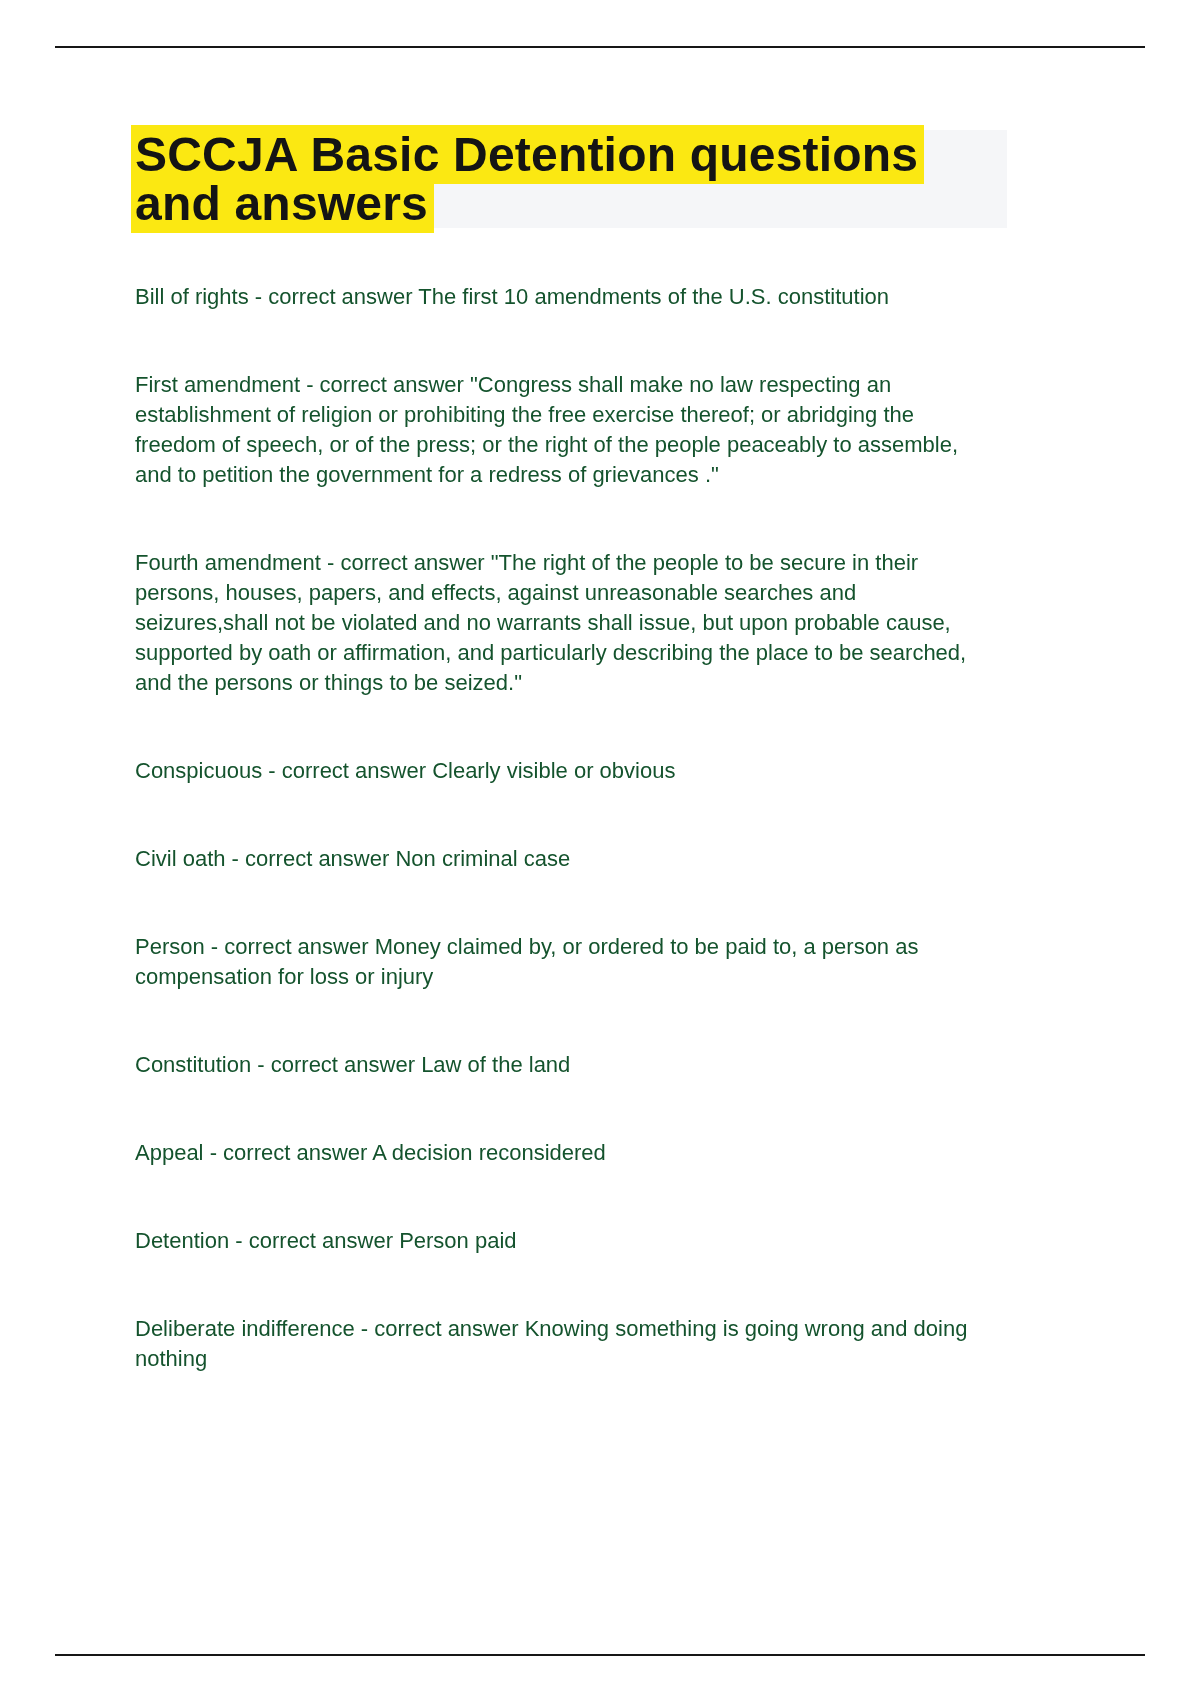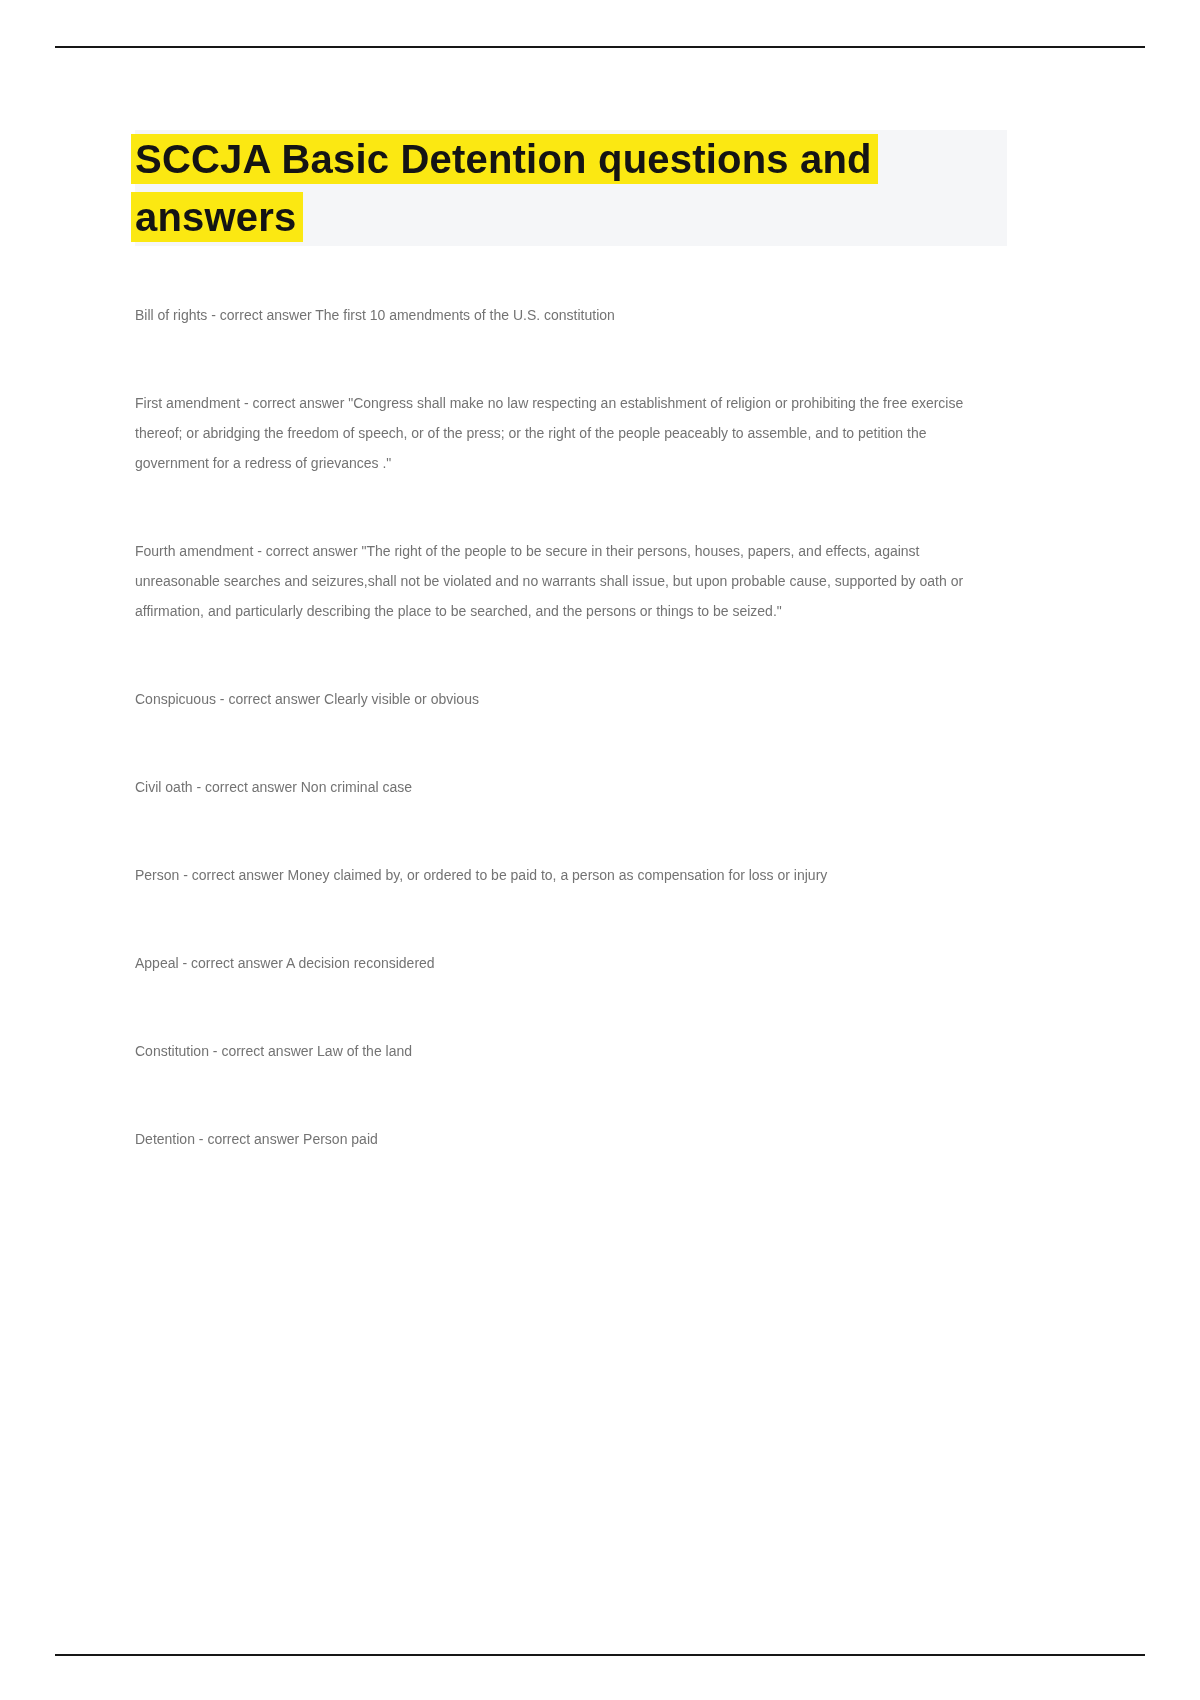--- a/index.html
+++ b/index.html
@@ -32,39 +32,39 @@
     padding-top: 130px;
   }
 
   .title-wrap {
     width: 872px;
     background: #f5f6f8;
     margin-bottom: 54px;
   }
   h1.doc-title {
     margin: 0;
-    font-size: 40px;
-    line-height: 58px;
+    font-size: 48px;
+    line-height: 49px;
     font-weight: bold;
     color: #141414;
     letter-spacing: 0.2px;
   }
   h1.doc-title .hl {
     background: #fbe812;
     padding: 3px 6px 3px 4px;
     margin-left: -4px;
     -webkit-box-decoration-break: clone;
     box-decoration-break: clone;
   }
 
   p.qa {
     margin: 0 0 58px 0;
-    font-size: 14px;
+    font-size: 22px;
     line-height: 30px;
-    color: #737373;
+    color: #14532d;
   }
 </style>
 </head>
 <body>
 
 <div class="page">
   <div class="rule rule-top"></div>
 
   <div class="content">
 
@@ -77,23 +77,24 @@
     <p class="qa"><span>First amendment</span><span> - correct answer </span><span>"Congress shall make no law respecting an establishment of religion or prohibiting the free exercise thereof; or abridging the freedom of speech, or of the press; or the right of the people peaceably to assemble, and to petition the government for a redress of grievances ."</span></p>
 
     <p class="qa"><span>Fourth amendment</span><span> - correct answer </span><span>"The right of the people to be secure in their persons, houses, papers, and effects, against unreasonable searches and seizures,shall not be violated and no warrants shall issue, but upon probable cause, supported by oath or affirmation, and particularly describing the place to be searched, and the persons or things to be seized."</span></p>
 
     <p class="qa"><span>Conspicuous</span><span> - correct answer </span><span>Clearly visible or obvious</span></p>
 
     <p class="qa"><span>Civil oath</span><span> - correct answer </span><span>Non criminal case</span></p>
 
     <p class="qa"><span>Person</span><span> - correct answer </span><span>Money claimed by, or ordered to be paid to, a person as compensation for loss or injury</span></p>
 
+    <p class="qa"><span>Constitution</span><span> - correct answer </span><span>Law of the land</span></p>
+
     <p class="qa"><span>Appeal</span><span> - correct answer </span><span>A decision reconsidered</span></p>
-
-    <p class="qa"><span>Constitution</span><span> - correct answer </span><span>Law of the land</span></p>
 
     <p class="qa"><span>Detention</span><span> - correct answer </span><span>Person paid</span></p>
 
+    <p class="qa"><span>Deliberate indifference</span><span> - correct answer </span><span>Knowing something is going wrong and doing nothing</span></p>
 
   </div>
 
   <div class="rule rule-bottom"></div>
 </div>
 
 </body></html>

